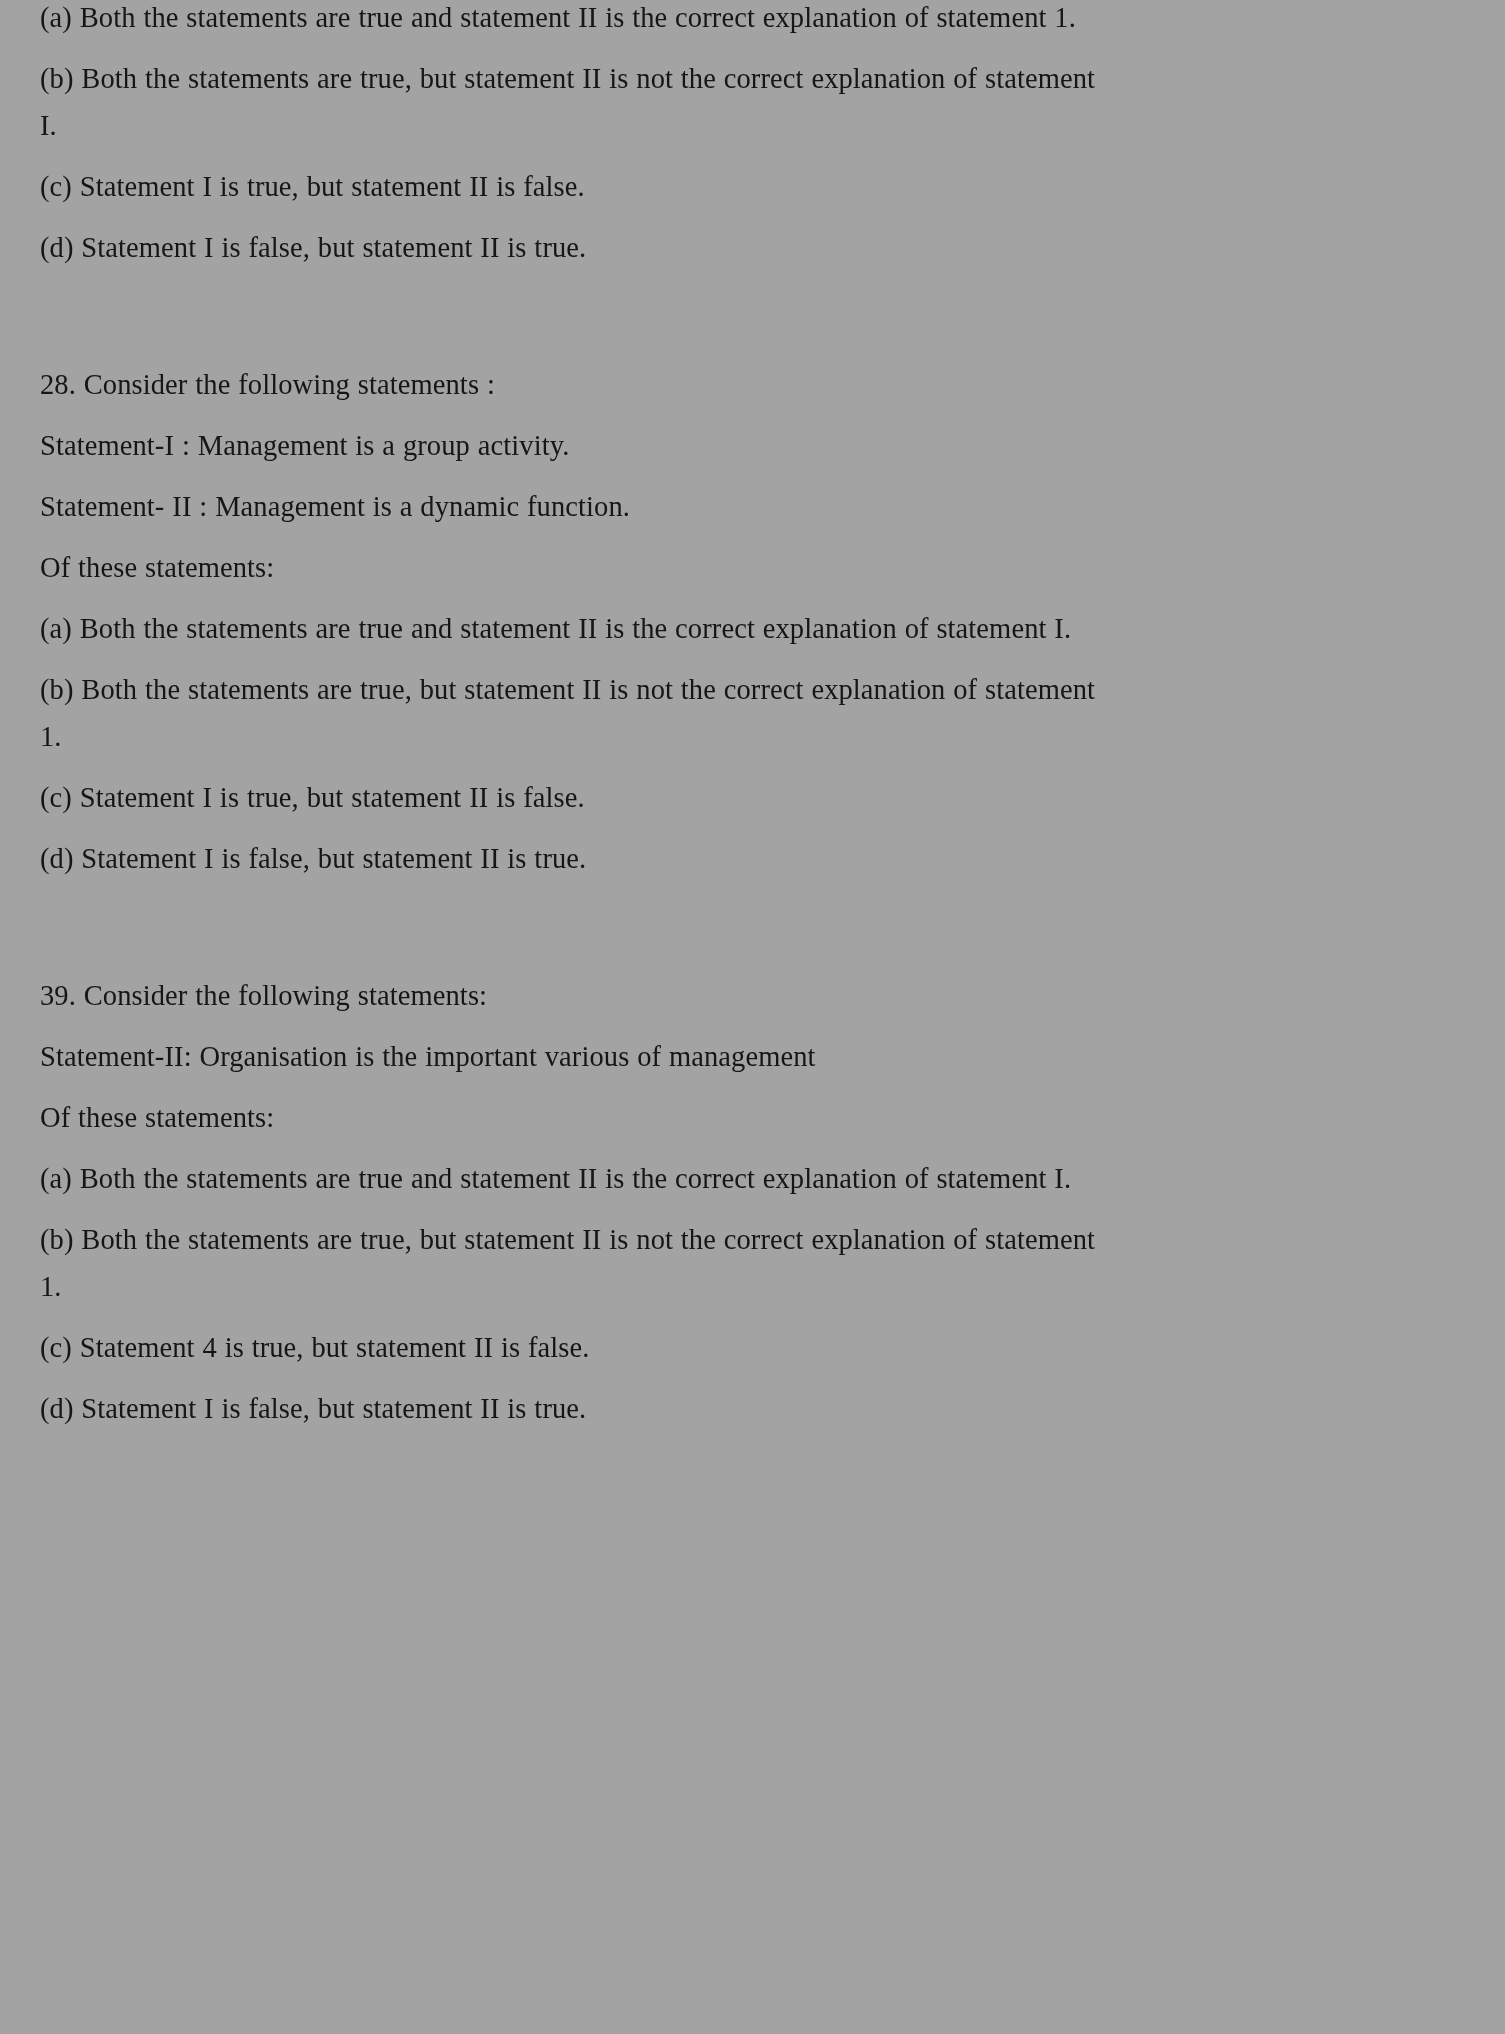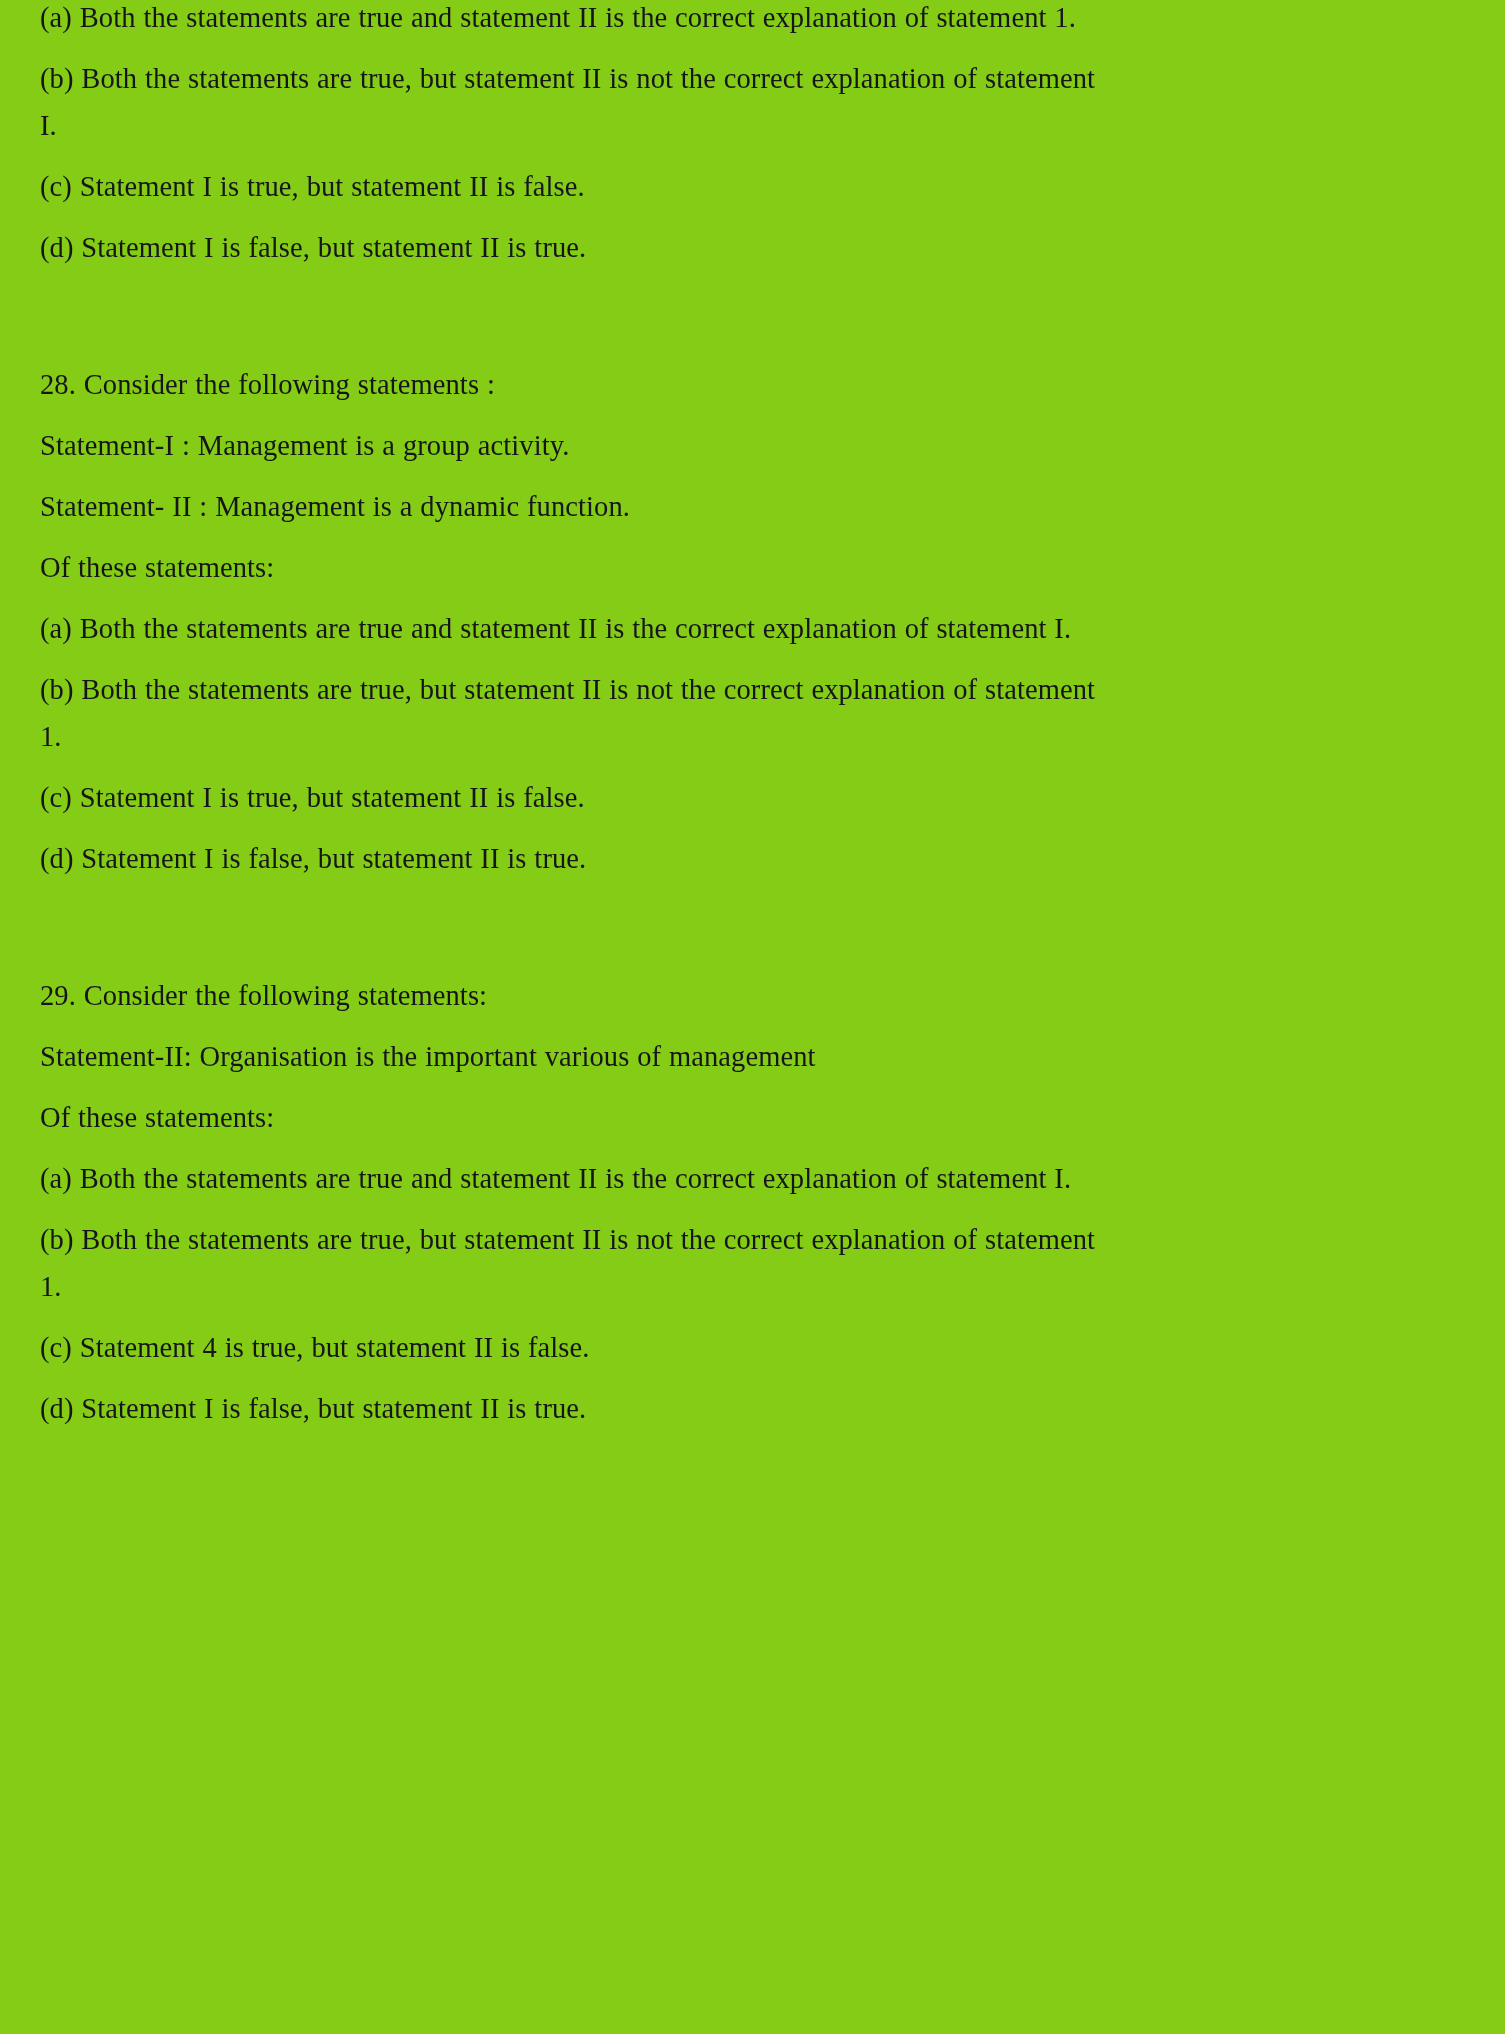--- a/index.html
+++ b/index.html
@@ -12,21 +12,21 @@
     width: 1505px;
     height: 2034px;
     position: relative;
     font-family: "Liberation Serif", "DejaVu Serif", serif;
     color: #16161a;
     overflow: hidden;
   }
   .page {
     position: absolute;
     inset: 0;
-    background: #84cc16;
+    background: #a3a3a3;
     padding: 0;
   }
   .content {
     position: absolute;
     left: 40px;
     top: 0px;
     width: 1425px;
   }
   .para {
     font-size: 28.5px;
@@ -83,21 +83,21 @@
       <p class="para">Of these statements:</p>
       <p class="para wrap-wide">(a) Both the statements are true and statement II is the correct explanation of statement I.</p>
       <p class="para wrap2">(b) Both the statements are true, but statement II is not the correct explanation of statement 1.</p>
       <p class="para">(c) Statement I is true, but statement II is false.</p>
       <p class="para">(d) Statement I is false, but statement II is true.</p>
     </div>
 
     <div class="block-gap"></div>
 
     <div>
-      <p class="para q-heading">29. Consider the following statements:</p>
+      <p class="para q-heading">39. Consider the following statements:</p>
       <p class="para">Statement-II: Organisation is the important various of management</p>
       <p class="para">Of these statements:</p>
       <p class="para wrap-wide">(a) Both the statements are true and statement II is the correct explanation of statement I.</p>
       <p class="para wrap2">(b) Both the statements are true, but statement II is not the correct explanation of statement 1.</p>
       <p class="para">(c) Statement 4 is true, but statement II is false.</p>
       <p class="para">(d) Statement I is false, but statement II is true.</p>
     </div>
 
   </div>
 </div>

